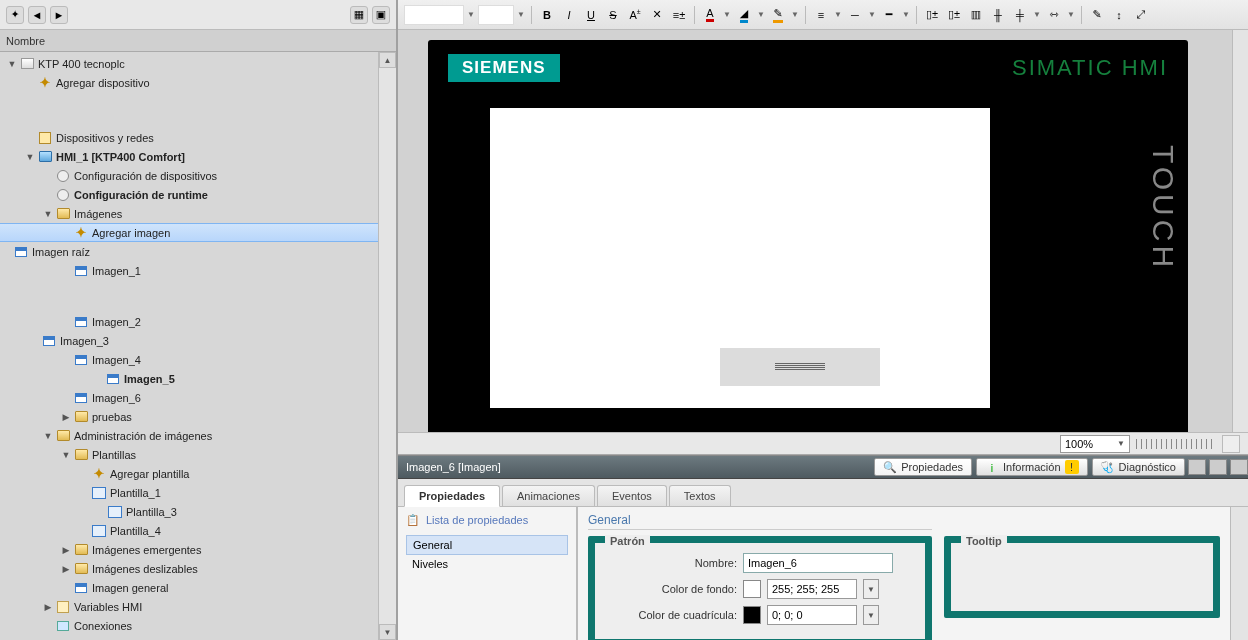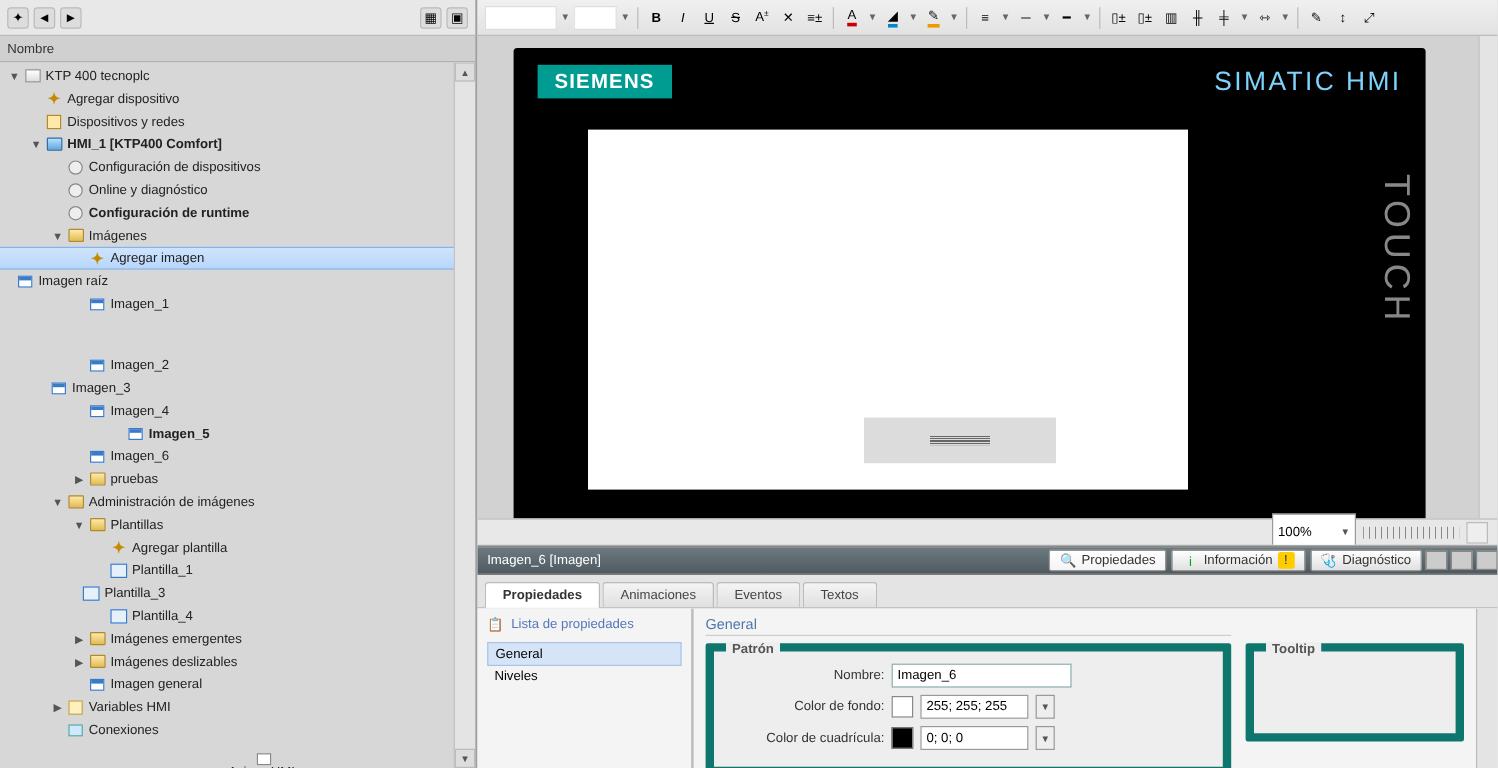--- a/index.html
+++ b/index.html
@@ -50,29 +50,29 @@
 .ed-toolbar .sep { width:1px; height:18px; background:#bbb; margin:0 3px; }
 .ed-toolbar .btn { min-width:20px; height:20px; padding:0 3px; display:flex; align-items:center; justify-content:center; cursor:pointer; border-radius:2px; }
 .ed-toolbar .combo { height:20px; border:1px solid #ddd; background:#fff; min-width:60px; display:flex; align-items:center; padding:0 3px; color:#aaa; font-size:10px; }
 .ed-toolbar .combo.small { min-width:36px; }
 .dd { width:10px; text-align:center; color:#666; font-size:8px; cursor:pointer; }
 
 
 .canvas-area { height:425px; background:#d2d2d2; position:relative; overflow:hidden; border-bottom:1px solid #aaa; }
 .canvas-area .vscroll2 { position:absolute; right:0; top:0; bottom:22px; width:16px; background:#e4e4e4; border-left:1px solid #bbb; }
 .zoom-bar { position:absolute; left:0; right:0; bottom:0; height:22px; background:#e8e8e8; border-top:1px solid #bbb; display:flex; align-items:center; justify-content:flex-end; gap:6px; padding-right:8px; }
-.zoom-bar .zoom-combo { width:70px; height:32px; background:#fff; border:1px solid #999; display:flex; align-items:center; padding:0 4px; font-size:11px; }
+.zoom-bar .zoom-combo { width:70px; height:18px; background:#fff; border:1px solid #999; display:flex; align-items:center; padding:0 4px; font-size:11px; }
 .zoom-bar .ruler { width:80px; height:10px; background:repeating-linear-gradient(90deg,#888 0 1px,transparent 1px 5px); }
 .zoom-bar .icon-btn { width:18px; height:18px; border:1px solid #bbb; background:#eee; }
 
 
 .device { position:absolute; left:30px; top:10px; width:760px; height:400px; background:#000; border-radius:3px; }
 .device-top { position:absolute; left:20px; top:14px; right:20px; display:flex; align-items:center; justify-content:space-between; }
 .siemens-logo { background:#009b91; color:#fff; font-weight:bold; padding:4px 14px; font-size:17px; letter-spacing:1px; }
-.simatic-txt { color:#7dd3fc; font-size:22px; letter-spacing:2px; }
+.simatic-txt { color:#15803d; font-size:22px; letter-spacing:2px; }
 .touch-side { position:absolute; right:10px; top:68px; width:30px; height:200px; display:flex; align-items:center; justify-content:center; }
 .touch-side span { transform:rotate(90deg); color:#888; font-size:30px; font-family:Arial; letter-spacing:4px; white-space:nowrap; font-weight:300; }
 .screen-area { position:absolute; left:62px; top:68px; width:500px; height:300px; background:#fff; background-image:radial-gradient(#bbb 0.5px, transparent 0.5px); background-size:6px 6px; }
 .screen-area .slider { position:absolute; left:230px; top:240px; width:160px; height:38px; background:#dcdcdc; display:flex; align-items:center; justify-content:center; }
 .screen-area .slider .bars { width:50px; height:8px; background:repeating-linear-gradient(180deg,#666 0 1px,transparent 1px 2px); }
 
 
 .prop-header { height:24px; background:linear-gradient(#6d7a80,#4e5a60); color:#fff; display:flex; align-items:center; padding-left:8px; font-size:12px; border-top:1px solid #888; border-bottom:1px solid #444; }
 .prop-header .title { flex:1; }
 .prop-header .pill { background:linear-gradient(#fff,#e0e0e0); color:#333; border:1px solid #999; border-radius:2px; padding:1px 8px; margin-left:4px; font-size:11px; display:flex; align-items:center; gap:4px; cursor:pointer; }
@@ -84,21 +84,21 @@
 .tabs-row .tab.active { background:#fff; font-weight:bold; color:#333; border-bottom:1px solid #fff; position:relative; top:1px; }
 
 .prop-body { flex:1; display:flex; background:#f4f4f4; overflow:hidden; }
 .prop-list { width:180px; border-right:2px solid #bbb; background:#f4f4f4; padding:6px 8px; }
 .prop-list .pl-head { display:flex; align-items:center; gap:6px; color:#5577bb; margin-bottom:8px; }
 .prop-list .pl-item { padding:3px 6px; cursor:pointer; }
 .prop-list .pl-item.sel { background:#d6e4f7; border:1px solid #a8c3e6; }
 
 .prop-content { flex:1; display:flex; padding:6px 10px; gap:12px; overflow:hidden; }
 .pc-left { flex:1; }
-.pc-right { width:182px; }
+.pc-right { width:276px; }
 .gen-title { color:#4a78ad; font-size:12px; border-bottom:1px solid #ccc; padding-bottom:2px; margin-bottom:6px; }
 .fieldset { border:7px solid #0f766e; background:#eeeeee; border-radius:2px; padding:10px 12px 8px 12px; position:relative; margin-top:4px; }
 .fieldset .legend { position:absolute; top:-8px; left:10px; background:#eeeeee; padding:0 5px; color:#555; font-weight:bold; font-size:11px; }
 .field-row { display:flex; align-items:center; margin-bottom:6px; gap:6px; }
 .field-row label { width:130px; text-align:right; color:#333; }
 .field-row input[type=text] { height:20px; border:1px solid #8aa; background:#fff; padding:0 4px; font-size:11px; flex:1; max-width:150px; }
 .field-row .colorbox { width:18px; height:18px; border:1px solid #888; }
 .field-row .dd2 { width:16px; height:20px; border:1px solid #999; background:#eee; display:flex; align-items:center; justify-content:center; font-size:8px; color:#555; cursor:pointer; }
 .field-row .colorval { width:90px; height:20px; border:1px solid #999; background:#fff; padding:0 4px; display:flex; align-items:center; }
 
@@ -141,48 +141,41 @@
             </span>
             <span class="label">KTP 400 tecnoplc</span>
           </div>
           <div class="tree-row" style="padding-left: 24px;">
             <span class="twisty blank">▼</span>
             <span class="icon">
               <span class="ic-add">✦</span>
             </span>
             <span class="label">Agregar dispositivo</span>
           </div>
-          <div class="tree-row" style="padding-left: 24px;">
+          <div class="tree-row" style="padding-left: 24px; margin-top: 36px;">
             <span class="twisty blank">▼</span>
             <span class="icon">
               <div class="ic-net"></div>
             </span>
             <span class="label">Dispositivos y redes</span>
           </div>
           <div class="tree-row bold" style="padding-left: 24px;">
             <span class="twisty">▼</span>
             <span class="icon">
               <div class="ic-hmi"></div>
             </span>
             <span class="label">HMI_1 [KTP400 Comfort]</span>
           </div>
           <div class="tree-row" style="padding-left: 42px;">
             <span class="twisty blank">▼</span>
             <span class="icon">
               <div class="ic-gear"></div>
             </span>
             <span class="label">Configuración de dispositivos</span>
           </div>
-          <div class="tree-row" style="padding-left: 42px;">
-            <span class="twisty blank">▼</span>
-            <span class="icon">
-              <div class="ic-gear"></div>
-            </span>
-            <span class="label">Online y diagnóstico</span>
-          </div>
           <div class="tree-row" style="padding-left: 42px; font-weight: bold;">
             <span class="twisty blank">▼</span>
             <span class="icon">
               <div class="ic-gear"></div>
             </span>
             <span class="label">Configuración de runtime</span>
           </div>
           <div class="tree-row" style="padding-left: 42px;">
             <span class="twisty">▼</span>
             <span class="icon">
@@ -274,21 +267,21 @@
             </span>
             <span class="label">Agregar plantilla</span>
           </div>
           <div class="tree-row" style="padding-left: 78px;">
             <span class="twisty blank">▼</span>
             <span class="icon">
               <div class="ic-template"></div>
             </span>
             <span class="label">Plantilla_1</span>
           </div>
-          <div class="tree-row" style="padding-left: 55px;">
+          <div class="tree-row" style="padding-left: 55px; margin-left: 39px;">
             <span class="twisty blank">▼</span>
             <span class="icon">
               <div class="ic-template"></div>
             </span>
             <span class="label">Plantilla_3</span>
           </div>
           <div class="tree-row" style="padding-left: 78px;">
             <span class="twisty blank">▼</span>
             <span class="icon">
               <div class="ic-template"></div>

